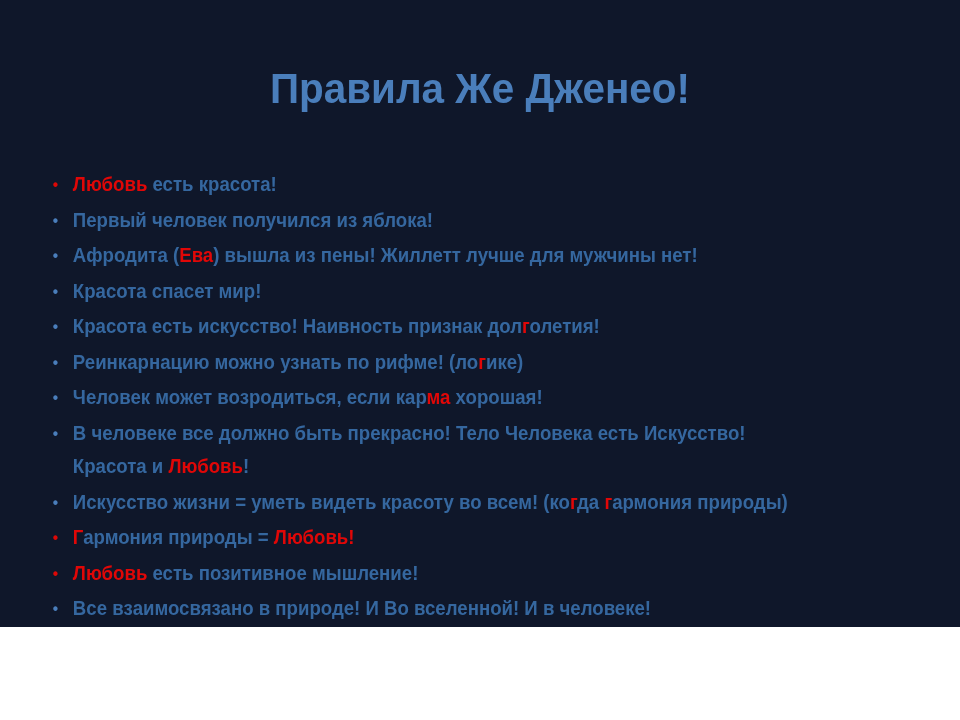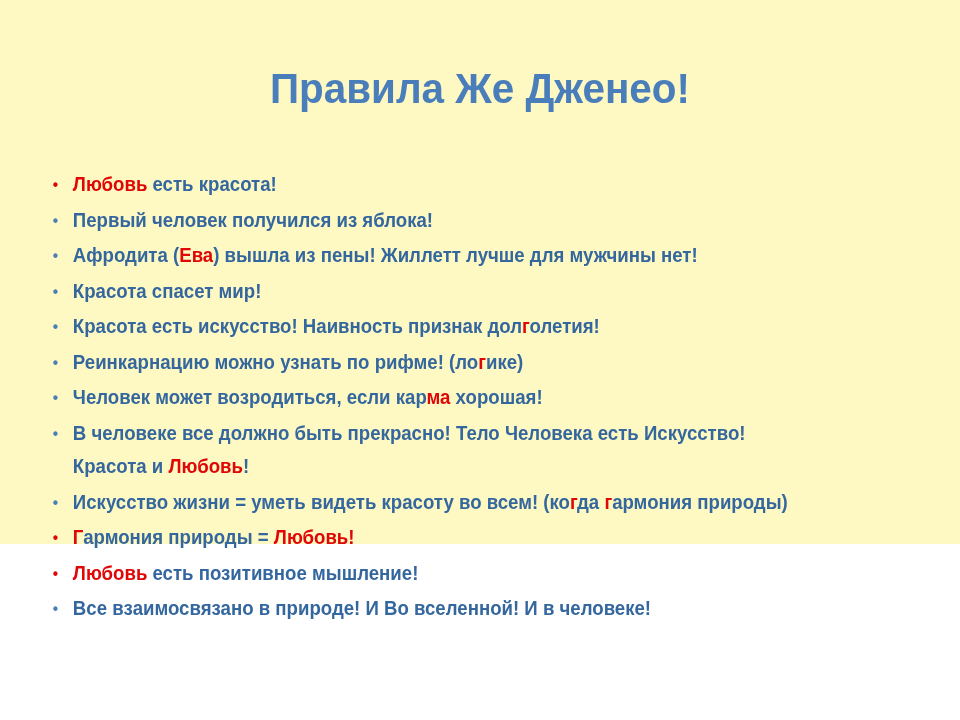--- a/index.html
+++ b/index.html
@@ -14,22 +14,22 @@
     font-family: "Liberation Sans", "DejaVu Sans", sans-serif;
     overflow: hidden;
     position: relative;
   }
 
   .slide {
     position: absolute;
     left: 0;
     top: 0;
     width: 960px;
-    height: 544px;
-    background: #fef9c3;
+    height: 627px;
+    background: #0f172a;
     text-decoration: underline;
   }
 
   
   .slide-title {
     position: absolute;
     left: 0;
     top: 62px;
     width: 960px;
     text-align: center;

